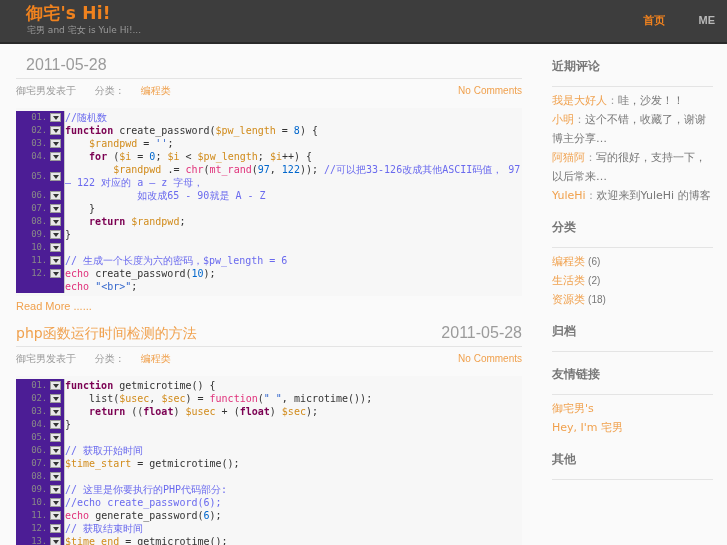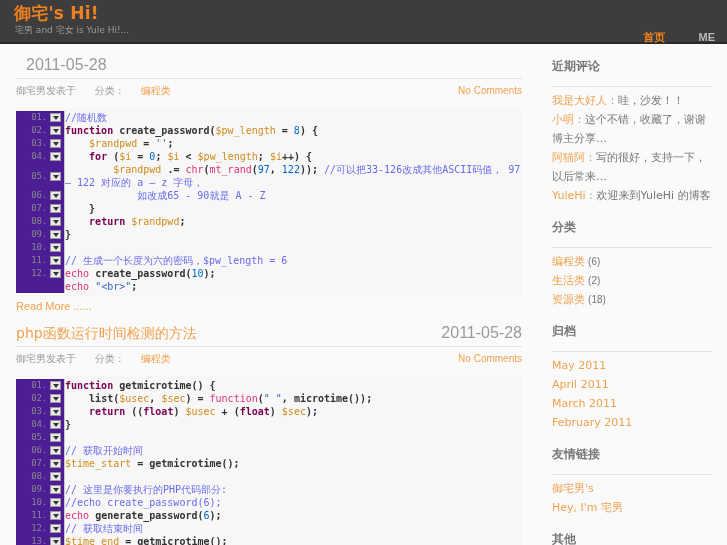--- a/index.html
+++ b/index.html
@@ -9,29 +9,29 @@
     font-family:"Liberation Sans","DejaVu Sans",sans-serif;
     font-size:12px;color:#444;
   }
   .tofu{ font-family:"DejaVu Sans",sans-serif; }
 
   
   #site-header{
     height:44px;background:#3d3d3d;border-bottom:2px solid #2a2a2a;
     position:relative;box-sizing:border-box;
   }
-  #brand{position:absolute;left:14px;top:3px;}
+  #brand{position:absolute;left:26px;top:3px;}
   #site-title{
     color:#f0821e;font-size:17px;font-weight:bold;letter-spacing:.2px;
     line-height:20px;margin:0;
   }
   #site-tagline{
     color:#9a9a9a;font-size:9px;line-height:12px;margin:1px 0 0 1px;
   }
-  #main-nav{position:absolute;right:12px;top:30px;}
+  #main-nav{position:absolute;right:12px;top:13px;}
   #main-nav a{
     display:inline-block;margin-left:30px;font-size:11px;
     text-decoration:none;font-weight:bold;
   }
   .nav-active{color:#f0821e;}
   .nav-link{color:#b8b8b8;}
 
   
   #page{display:flex;width:727px;align-items:flex-start;}
   #content{width:540px;flex:0 0 540px;box-sizing:border-box;padding:0 18px 0 16px;}
@@ -90,21 +90,21 @@
     margin:0;font-family:"DejaVu Sans Mono","Liberation Mono",monospace;
     font-size:10px;line-height:13px;color:#333;white-space:pre-wrap;
     word-break:break-word;
   }
   .k{color:#7b0052;font-weight:bold;}   
   .f{color:#e0307a;}                    
   .v{color:#d18b1b;}                    
   .s{color:#3366cc;}                    
   .n{color:#0066cc;}                    
   .c{color:#6a6aee;}                    
-  .p{color:#333;font-weight:bold;}
+  .p{color:#333;}
   .readmore{
     display:block;color:#f0a14e;text-decoration:none;font-size:11px;
     margin:4px 0 0 0;
   }
 
   
   .widget{margin-top:14px;}
   .widget-title{
     font-size:12px;color:#777;font-weight:bold;margin:0 0 4px 0;
     padding-bottom:11px;border-bottom:1px solid #e4e4e4;
@@ -334,26 +334,20 @@
       <div class="widget-title tofu">分类</div>
       <ul>
           <li><a href="#" class="tofu">编程类</a> <span class="cat-count">(6)</span></li>
           <li><a href="#" class="tofu">生活类</a> <span class="cat-count">(2)</span></li>
           <li><a href="#" class="tofu">资源类</a> <span class="cat-count">(18)</span></li>
         </ul>
     </div>
 
     <div class="widget">
       <div class="widget-title tofu">归档</div>
-      <ul>
-          <li><a href="#" class="tofu">May 2011</a></li>
-          <li><a href="#" class="tofu">April 2011</a></li>
-          <li><a href="#" class="tofu">March 2011</a></li>
-          <li><a href="#" class="tofu">February 2011</a></li>
-        </ul>
     </div>
 
     <div class="widget">
       <div class="widget-title tofu">友情链接</div>
       <ul>
           <li><a href="#" class="tofu">御宅男's</a></li>
           <li><a href="#" class="tofu">Hey, I'm 宅男</a></li>
         </ul>
     </div>
 

